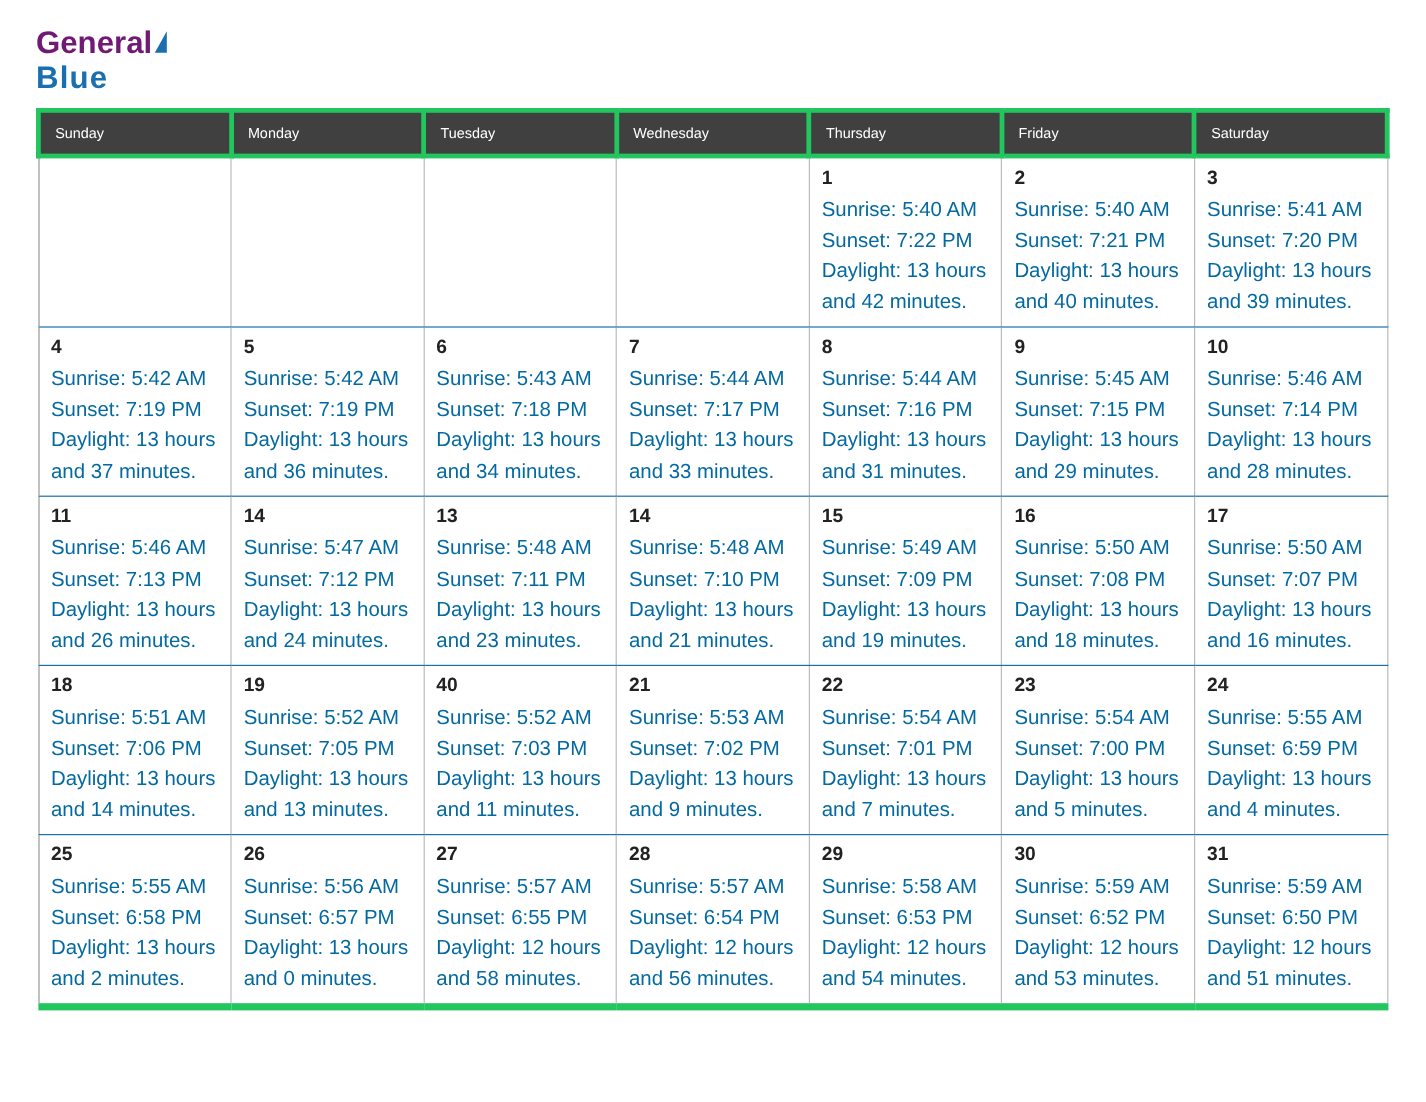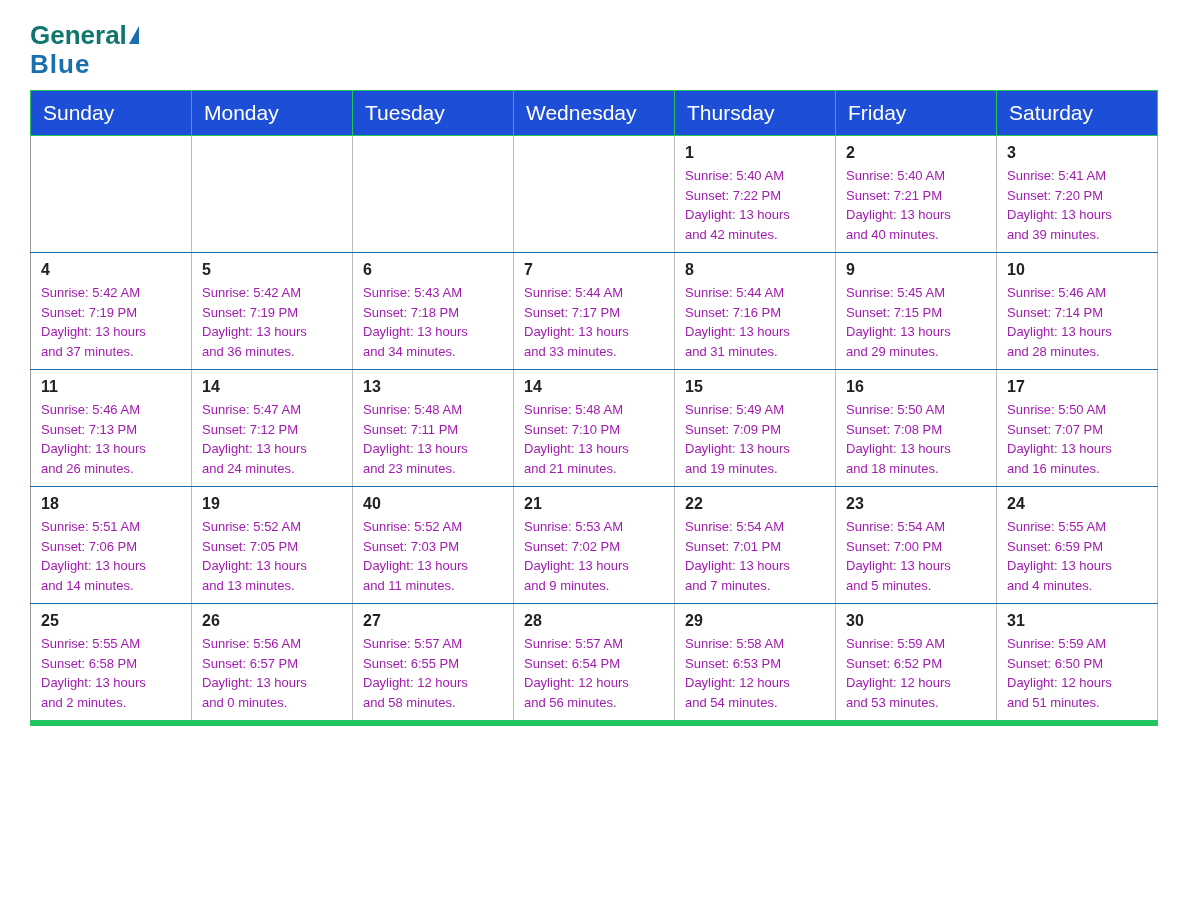--- a/index.html
+++ b/index.html
@@ -21,21 +21,21 @@
       flex-direction: column;
       align-items: flex-start;
     }
     .logo-text {
       display: flex;
       align-items: center;
       font-size: 26px;
       font-weight: bold;
       color: #333;
     }
-    .logo-general { color: #0f766e; }
+    .logo-general { color: #701a75; }
     .logo-triangle {
       width: 0;
       height: 0;
       border-left: 10px solid transparent;
       border-bottom: 18px solid #1a6faf;
       display: inline-block;
       margin-left: 2px;
       margin-bottom: 2px;
     }
     .title-block {
@@ -50,27 +50,27 @@
       font-size: 22px;
       color: #333;
       margin-top: 4px;
     }
     .calendar {
       width: 100%;
       border-collapse: collapse;
       border: 1px solid #999;
     }
     .calendar th {
-      background-color: #1d4ed8;
+      background-color: #404040;
       color: #fff;
-      font-size: 21px;
+      font-size: 12px;
       font-weight: normal;
       padding: 10px 12px;
       text-align: left;
-      border: 1px solid #22c55e;
+      border: 4px solid #22c55e;
     }
     .calendar td {
       vertical-align: top;
       padding: 8px 10px;
       border-right: 1px solid #bbb;
       border-bottom: 1px solid #1a6faf;
       font-size: 13px;
       color: #333;
       width: 14.28%;
       min-height: 110px;
@@ -79,23 +79,23 @@
       border-right: 1px solid #bbb;
     }
     .day-number {
       font-size: 16px;
       font-weight: bold;
       color: #222;
       display: block;
       margin-bottom: 4px;
     }
     .day-info {
-      font-size: 13px;
+      font-size: 17px;
       line-height: 1.5;
-      color: #a21caf;
+      color: #0369a1;
     }
     tr:last-child td {
       border-bottom: 6px solid #22c55e;
     }
   </style>
 </head>
 <body>
 
 <div class="header">
   <div class="logo">

